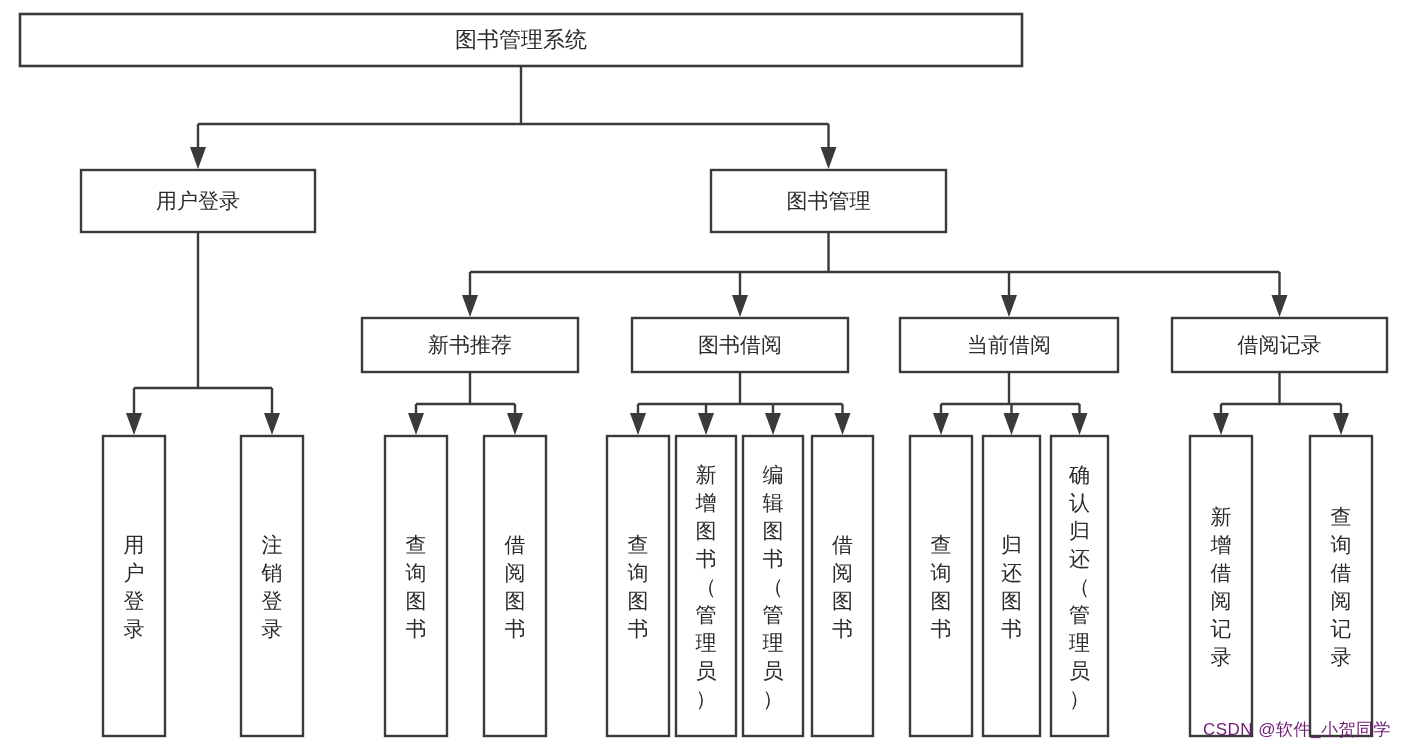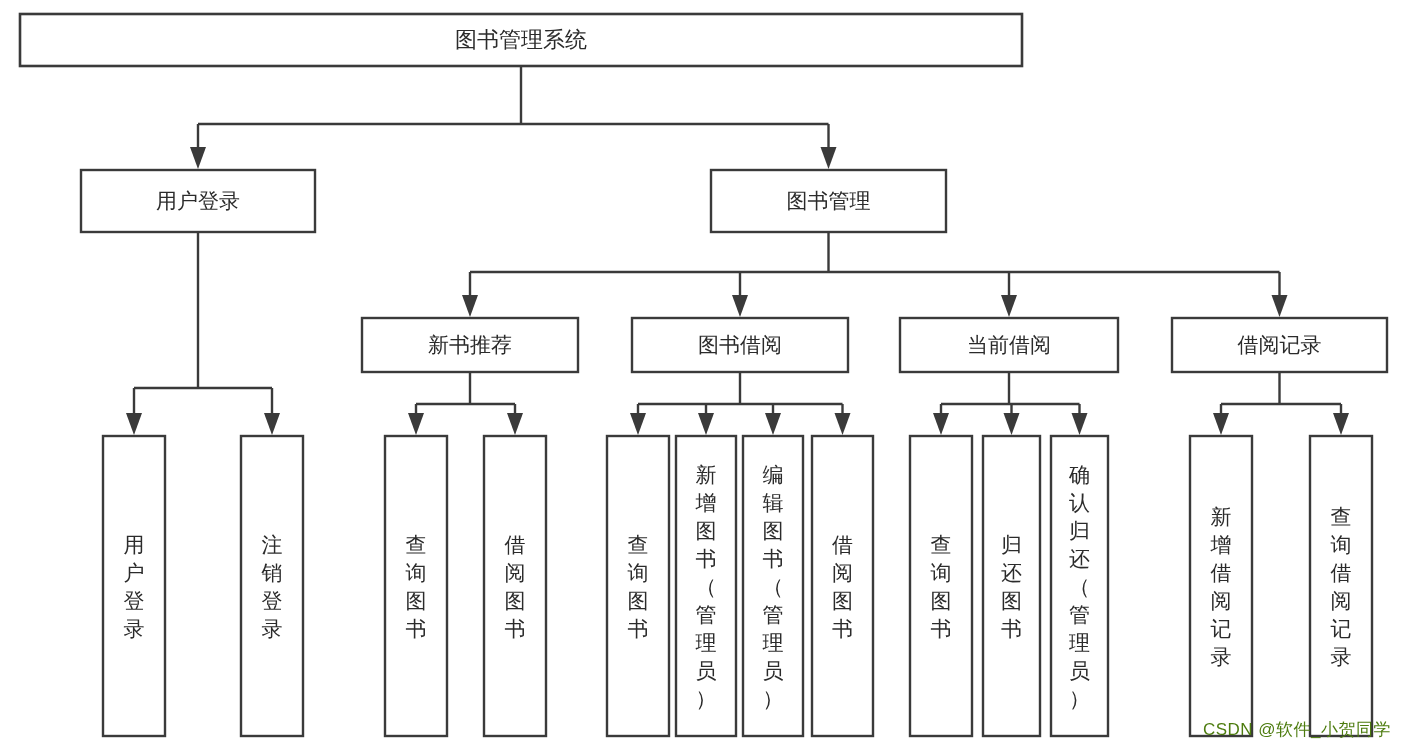--- a/index.html
+++ b/index.html
@@ -54,21 +54,21 @@
     font-family: "Liberation Sans", "DejaVu Sans", sans-serif;
     font-size: 21px;
     text-anchor: middle;
   }
   .watermark {
     position: absolute;
     right: 14px;
     bottom: 6px;
     font-family: "Liberation Sans", "DejaVu Sans", sans-serif;
     font-size: 17px;
-    color: #4d7c0f;
+    color: #701a75;
     white-space: nowrap;
     letter-spacing: 0.5px;
   }
 </style>
 </head>
 <body>
 
 <div id="diagram-root">
   <svg id="diagram-svg" width="1405" height="747" viewBox="0 0 1405 747" xmlns="http://www.w3.org/2000/svg">
     <g id="connectors-layer">

